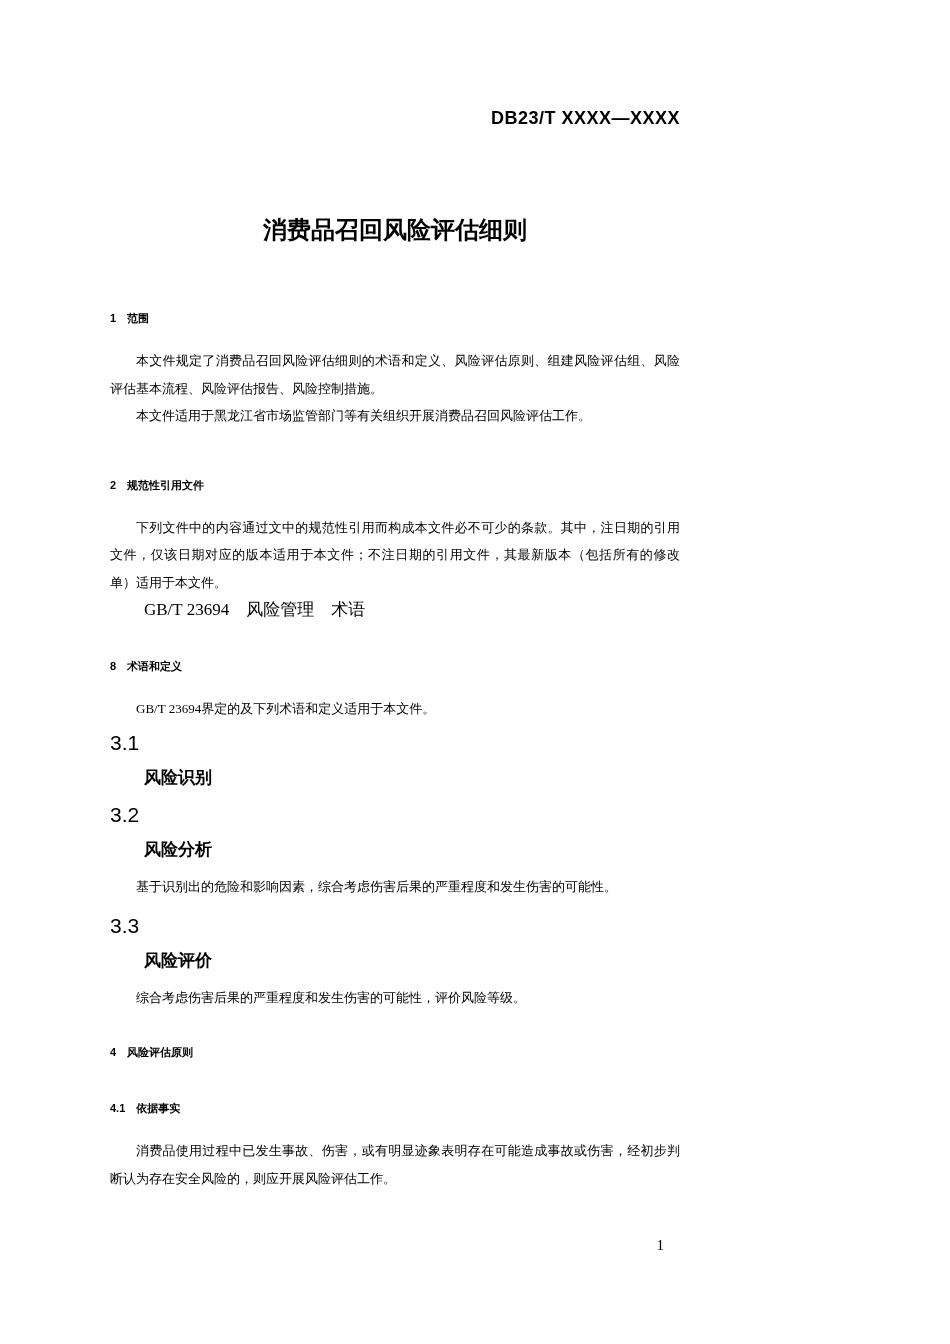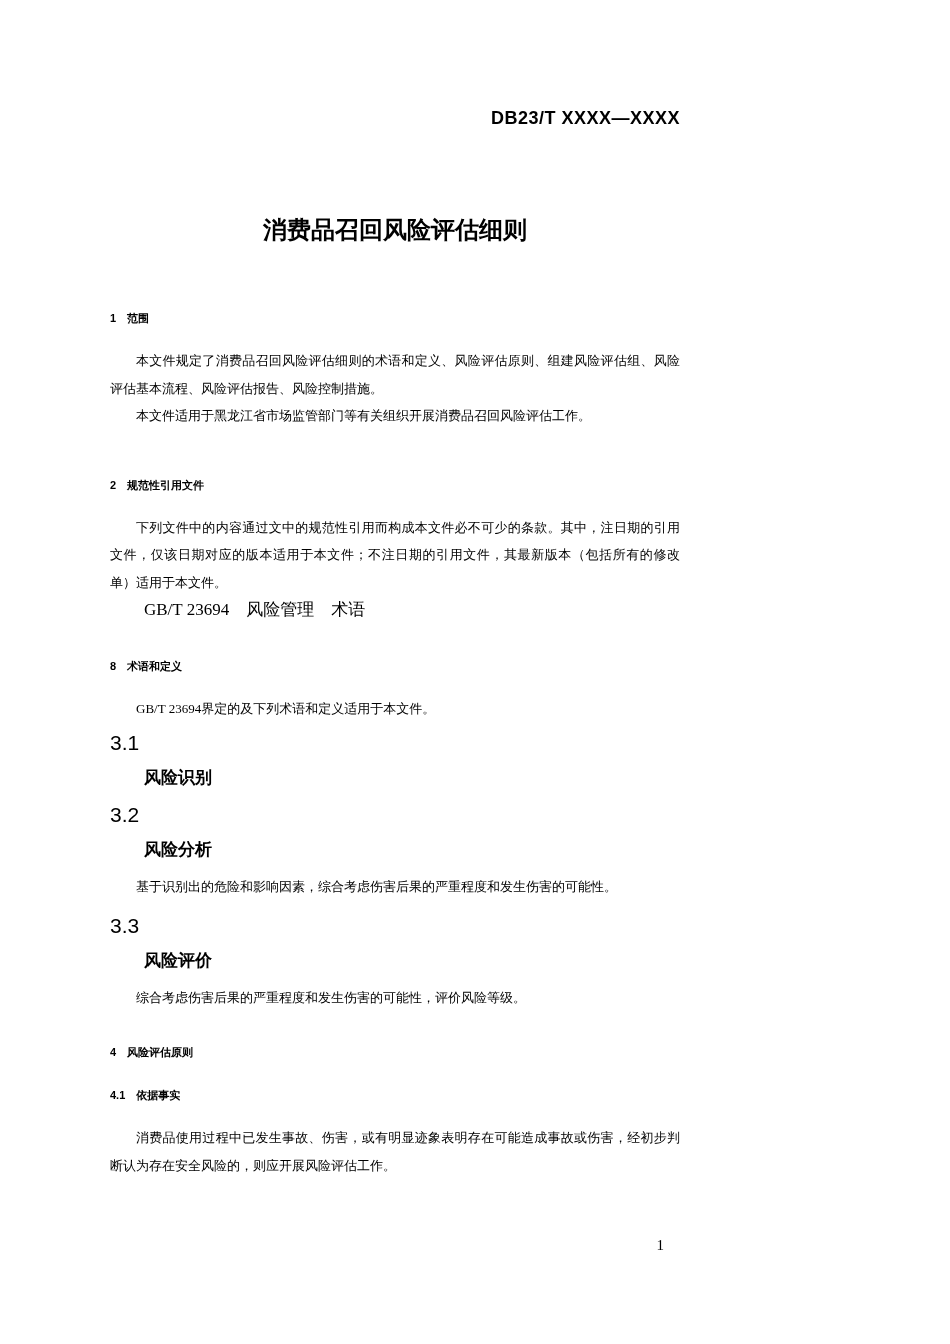--- a/index.html
+++ b/index.html
@@ -37,21 +37,21 @@
   .clause-heading {
     font-family: "Liberation Sans", "DejaVu Sans", sans-serif;
     font-size: 11px;
     line-height: 24px;
     font-weight: bold;
   }
   .h-scope   { margin-top: 56px; }
   .h-normref { margin-top: 43px; }
   .h-terms   { margin-top: 30px; }
   .h-princ   { margin-top: 29px; }
-  .h-sub     { margin-top: 19px; }
+  .h-sub     { margin-top: 32px; }
   p.body-text {
     font-size: 13px;
     line-height: 27.5px;
     text-align: justify;
     text-indent: 2em;
   }
   .mt-para { margin-top: 17px; }
   .ref-line {
     font-size: 17px;
     line-height: 27.5px;

